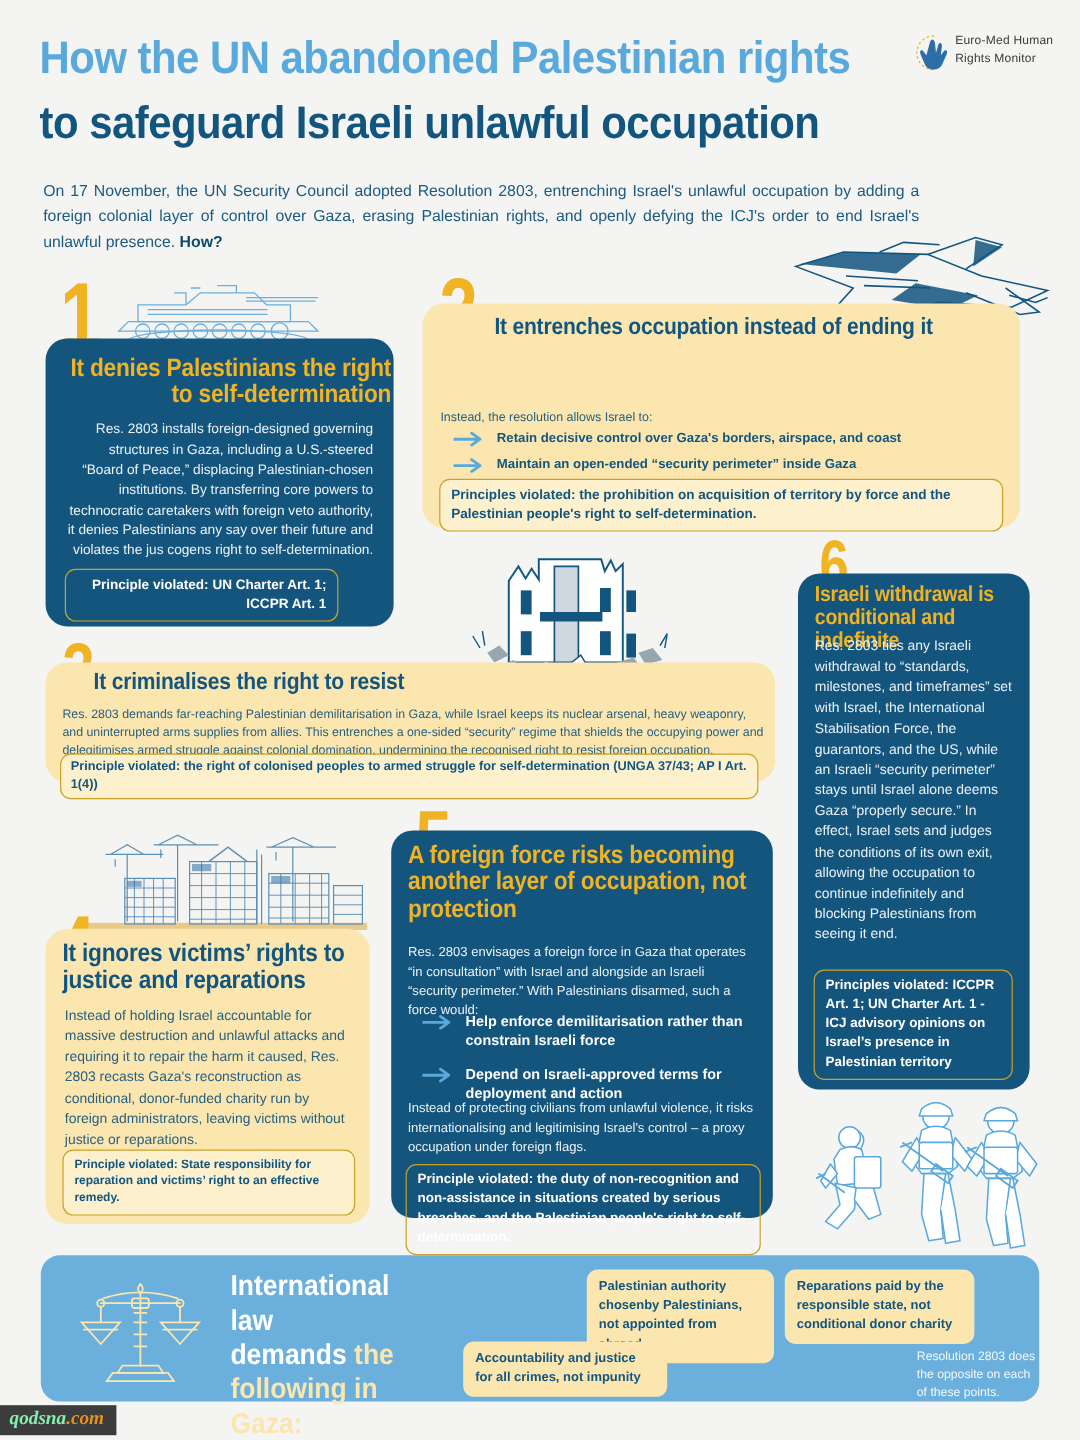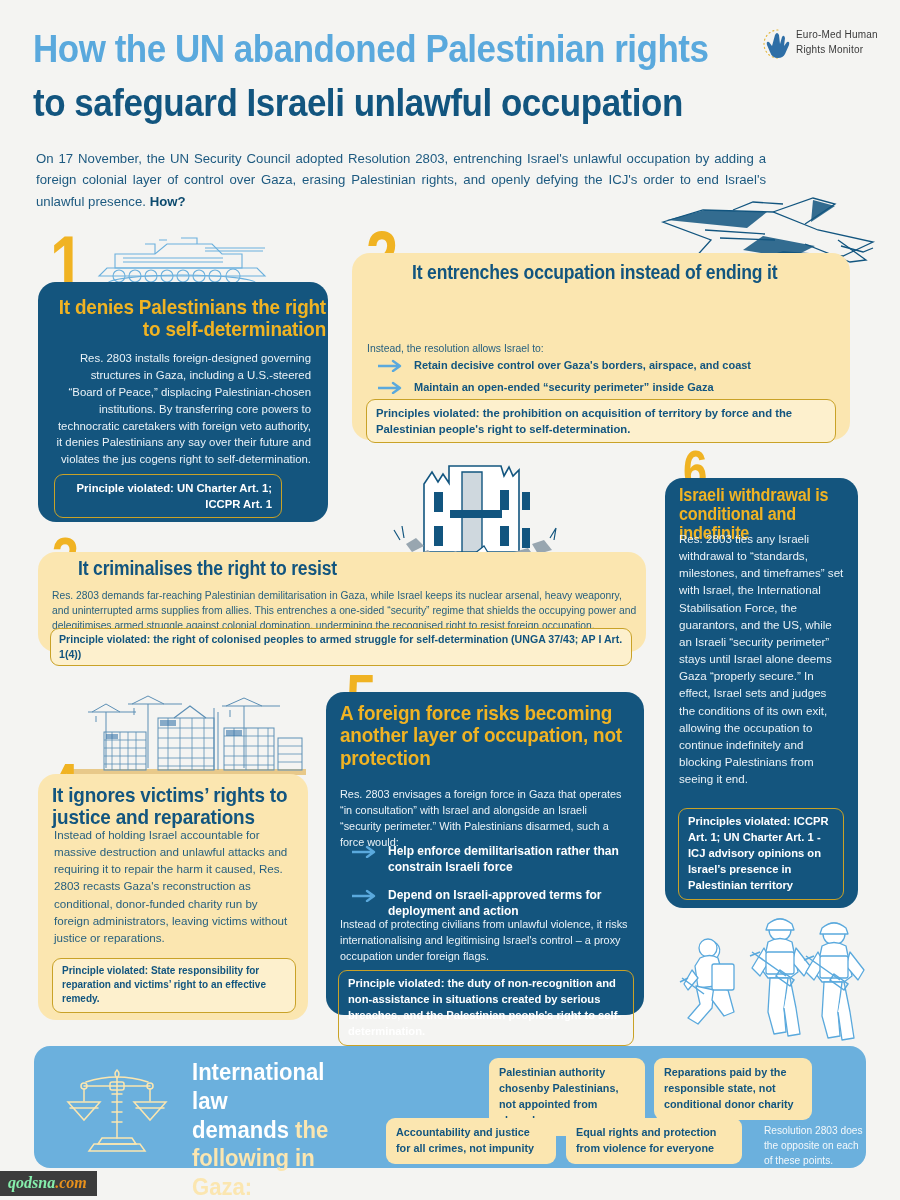--- a/index.html
+++ b/index.html
@@ -283,21 +283,21 @@
     <rect x="98" y="30" width="16" height="6"></rect>
       <rect x="164" y="40" width="16" height="6"></rect>
     <rect x="44" y="44" width="12" height="5"></rect>
   </g>
 </svg>
 
 <div class="num" style="left:48px; top:760px; font-size:72px;">4</div>
 
 <div class="card cream" style="left:38px; top:774px; width:270px; height:246px;">
   <div class="hd blue" style="position:absolute;left:14px;top:10px;width:280px;font-size:21px;">It ignores victims’ rights to justice and reparations</div>
-  <div class="body-txt dark" style="position:absolute;left:16px;top:52px;width:238px;font-size:11.6px;">Instead of holding Israel accountable for massive destruction and unlawful attacks and requiring it to repair the harm it caused, Res. 2803 recasts Gaza's reconstruction as conditional, donor-funded charity run by foreign administrators, leaving victims without justice or reparations.</div>
+  <div class="body-txt dark" style="position:absolute;left:16px;top:64px;width:238px;font-size:11.6px;">Instead of holding Israel accountable for massive destruction and unlawful attacks and requiring it to repair the harm it caused, Res. 2803 recasts Gaza's reconstruction as conditional, donor-funded charity run by foreign administrators, leaving victims without justice or reparations.</div>
   <div class="pill on-cream" style="position:absolute;left:14px;top:184px;width:244px;font-size:10px;">Principle violated: State responsibility for reparation and victims’ right to an effective remedy.</div>
 </div>
 
 <div class="num" style="left:346px; top:672px; font-size:70px;">5</div>
 
 <div class="card dark" style="left:326px; top:692px; width:318px; height:323px;">
   <div class="hd gold" style="position:absolute;left:14px;top:10px;width:330px;font-size:21px;">A foreign force risks becoming another layer of occupation, not protection</div>
   <div class="body-txt light" style="position:absolute;left:14px;top:94px;width:290px;font-size:10.9px;">Res. 2803 envisages a foreign force in Gaza that operates “in consultation” with Israel and alongside an Israeli “security perimeter.” With Palestinians disarmed, such a force would:</div>
   <ul class="bullets" style="position:absolute;left:20px;top:152px;width:286px;font-size:12px;color:#ffffff;">
     <li style="margin-bottom:12px;">
@@ -375,20 +375,19 @@
   </svg>
 
   <div id="bot-title">
     <span>International law demands</span>
     <span class="gz">the following in Gaza:</span>
   </div>
 
   <div class="dpill" style="left:455px; top:12px; width:156px;">Palestinian authority chosenby Palestinians, not appointed from abroad</div>
   <div class="dpill" style="left:620px; top:12px; width:158px;">Reparations paid by the responsible state, not conditional donor charity</div>
   <div class="dpill" style="left:352px; top:72px; width:170px;">Accountability and justice for all crimes, not impunity</div>
-  <div class="dpill" style="left:532px; top:72px; width:176px;">Equal rights and protection from violence for everyone</div>
 
   <div id="bot-note">Resolution 2803 does the opposite on each of these points.</div>
 </div>
 
 <div id="footer">
   <span class="q">qodsna</span><span class="c">.com</span>
 </div>
 
 </body></html>

